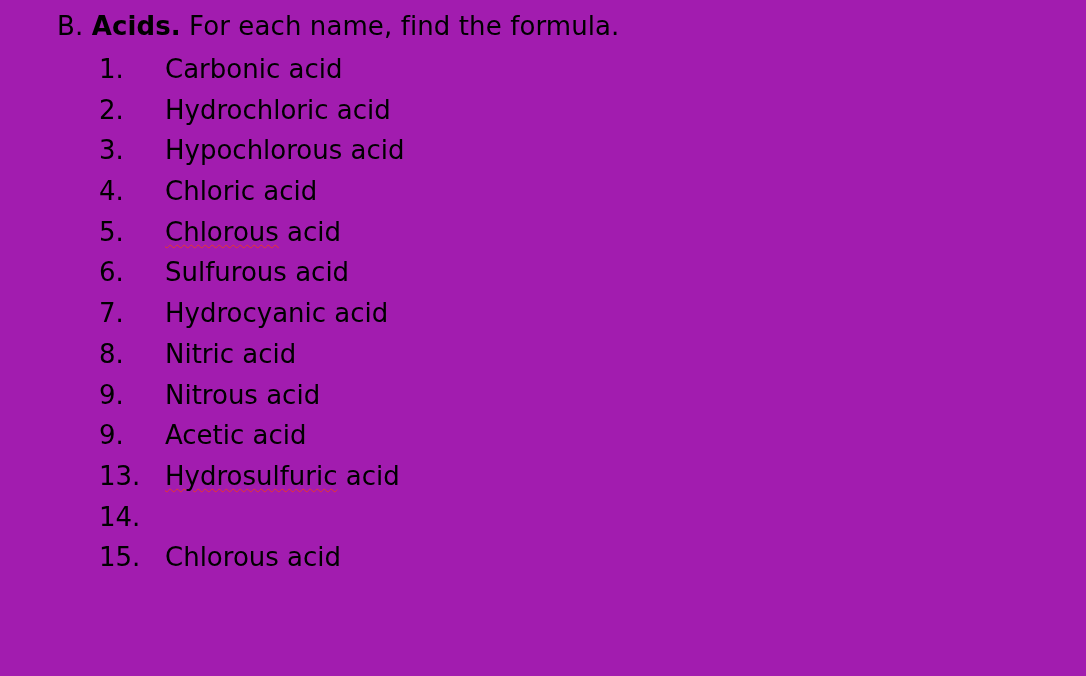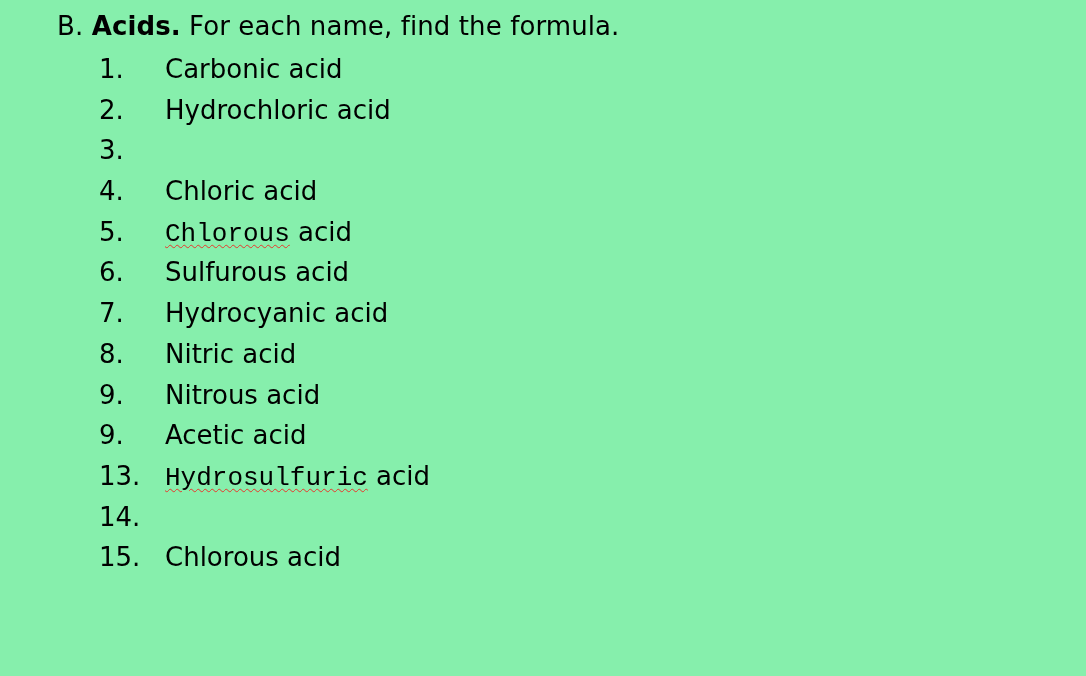--- a/index.html
+++ b/index.html
@@ -14,21 +14,21 @@
     overflow: hidden;
     font-family: "DejaVu Sans", "Liberation Sans", sans-serif;
     color: #000000;
     -webkit-font-smoothing: antialiased;
   }
 
   #worksheet {
     position: relative;
     width: 1086px;
     height: 676px;
-    background: #86efac;
+    background: #a21caf;
   }
 
   
   .section-heading {
     position: absolute;
     left: 57px;
     top: 9px;
     font-size: 26px;
     line-height: 34px;
     white-space: nowrap;
@@ -62,21 +62,20 @@
     text-align: left;
   }
   .item-name {
     flex: 0 0 auto;
   }
 
   
   .misspelled {
     position: relative;
     display: inline-block;
-    font-family: Liberation Mono, monospace;
   }
   .misspelled::after {
     content: "";
     position: absolute;
     left: 0;
     right: 0;
     bottom: -1px;
     height: 4px;
     background-image:
       repeating-linear-gradient(
@@ -112,20 +111,21 @@
       <li class="acid-item">
         <span class="item-number">1.</span>
         <span class="item-name">Carbonic acid</span>
       </li>
       <li class="acid-item">
         <span class="item-number">2.</span>
         <span class="item-name">Hydrochloric acid</span>
       </li>
       <li class="acid-item">
         <span class="item-number">3.</span>
+        <span class="item-name">Hypochlorous acid</span>
       </li>
       <li class="acid-item">
         <span class="item-number">4.</span>
         <span class="item-name">Chloric acid</span>
       </li>
       <li class="acid-item">
         <span class="item-number">5.</span>
         <span class="item-name"><span class="misspelled">Chlorous</span><span> acid</span></span>
       </li>
       <li class="acid-item">

